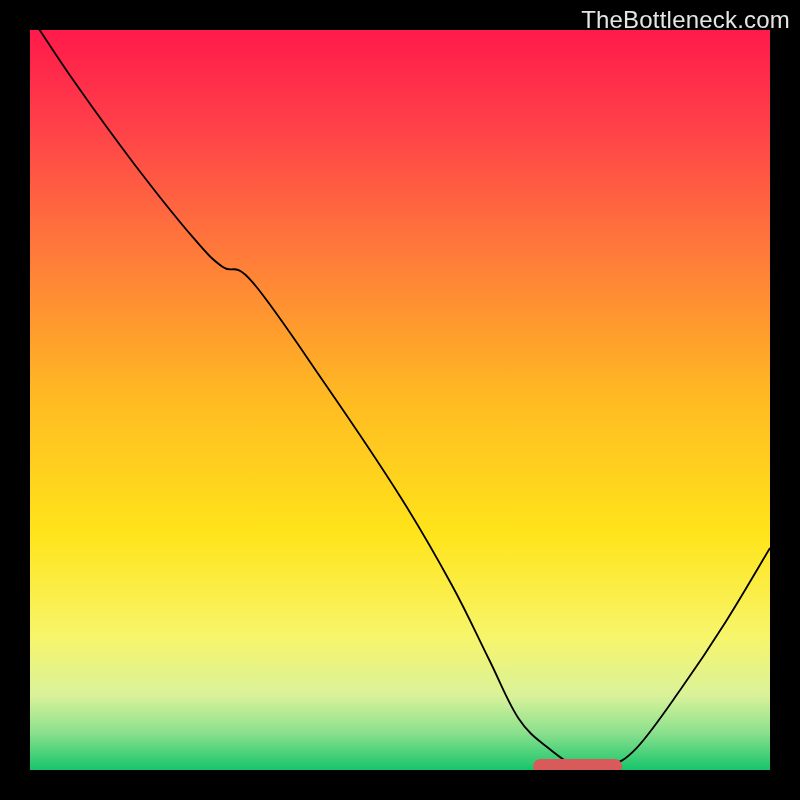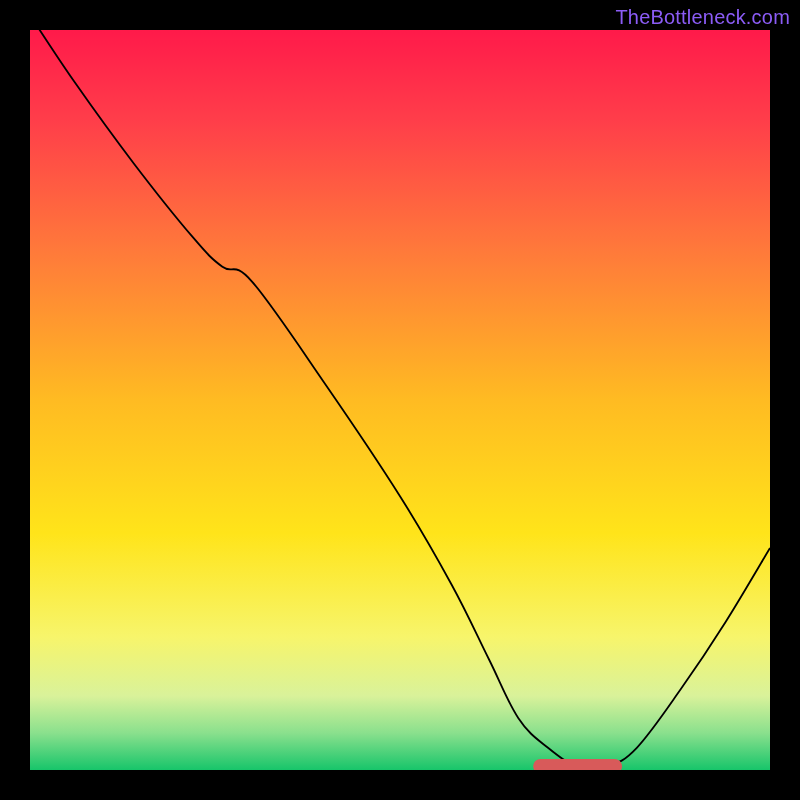--- a/index.html
+++ b/index.html
@@ -8,22 +8,22 @@
     width: 800px;
     height: 800px;
     background: #000;
     position: relative;
     font-family: Arial, Helvetica, sans-serif;
   }
   .watermark {
     position: absolute;
     top: 6px;
     right: 10px;
-    color: #8b5cf6;
-    font-size: 20px;
+    color: #e5e5e5;
+    font-size: 24px;
     font-weight: 500;
     letter-spacing: 0.2px;
   }
   .plot {
     position: absolute;
     left: 30px;
     top: 30px;
     width: 740px;
     height: 740px;
   }

